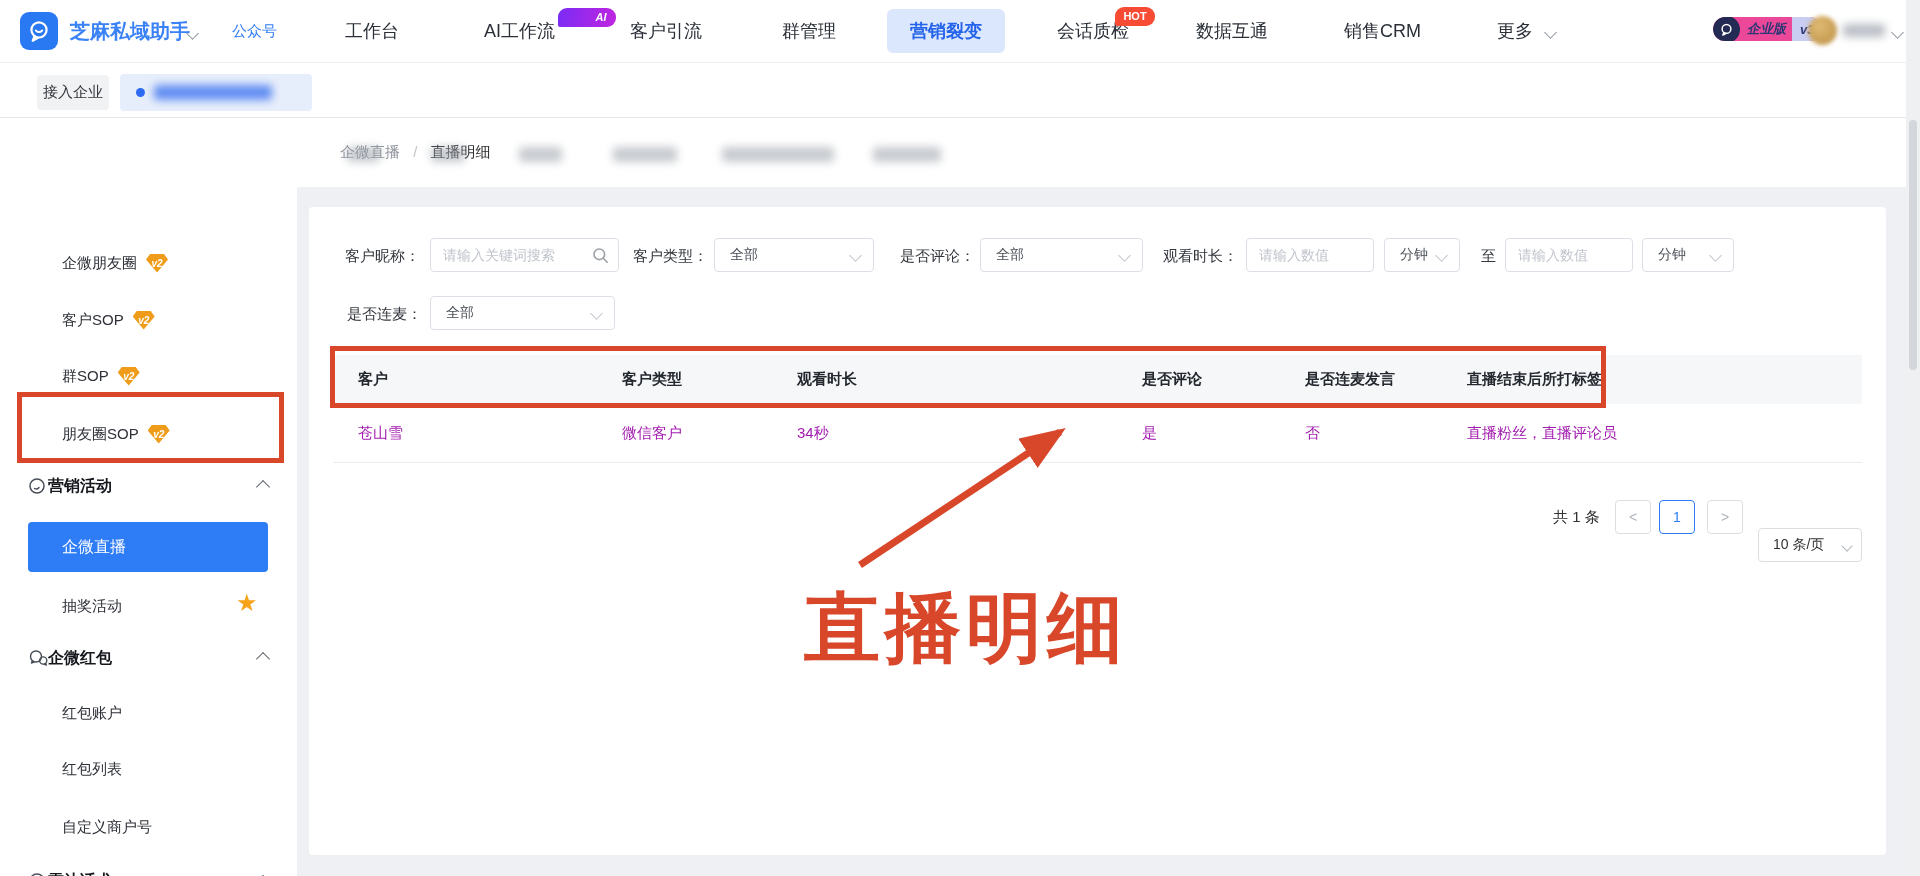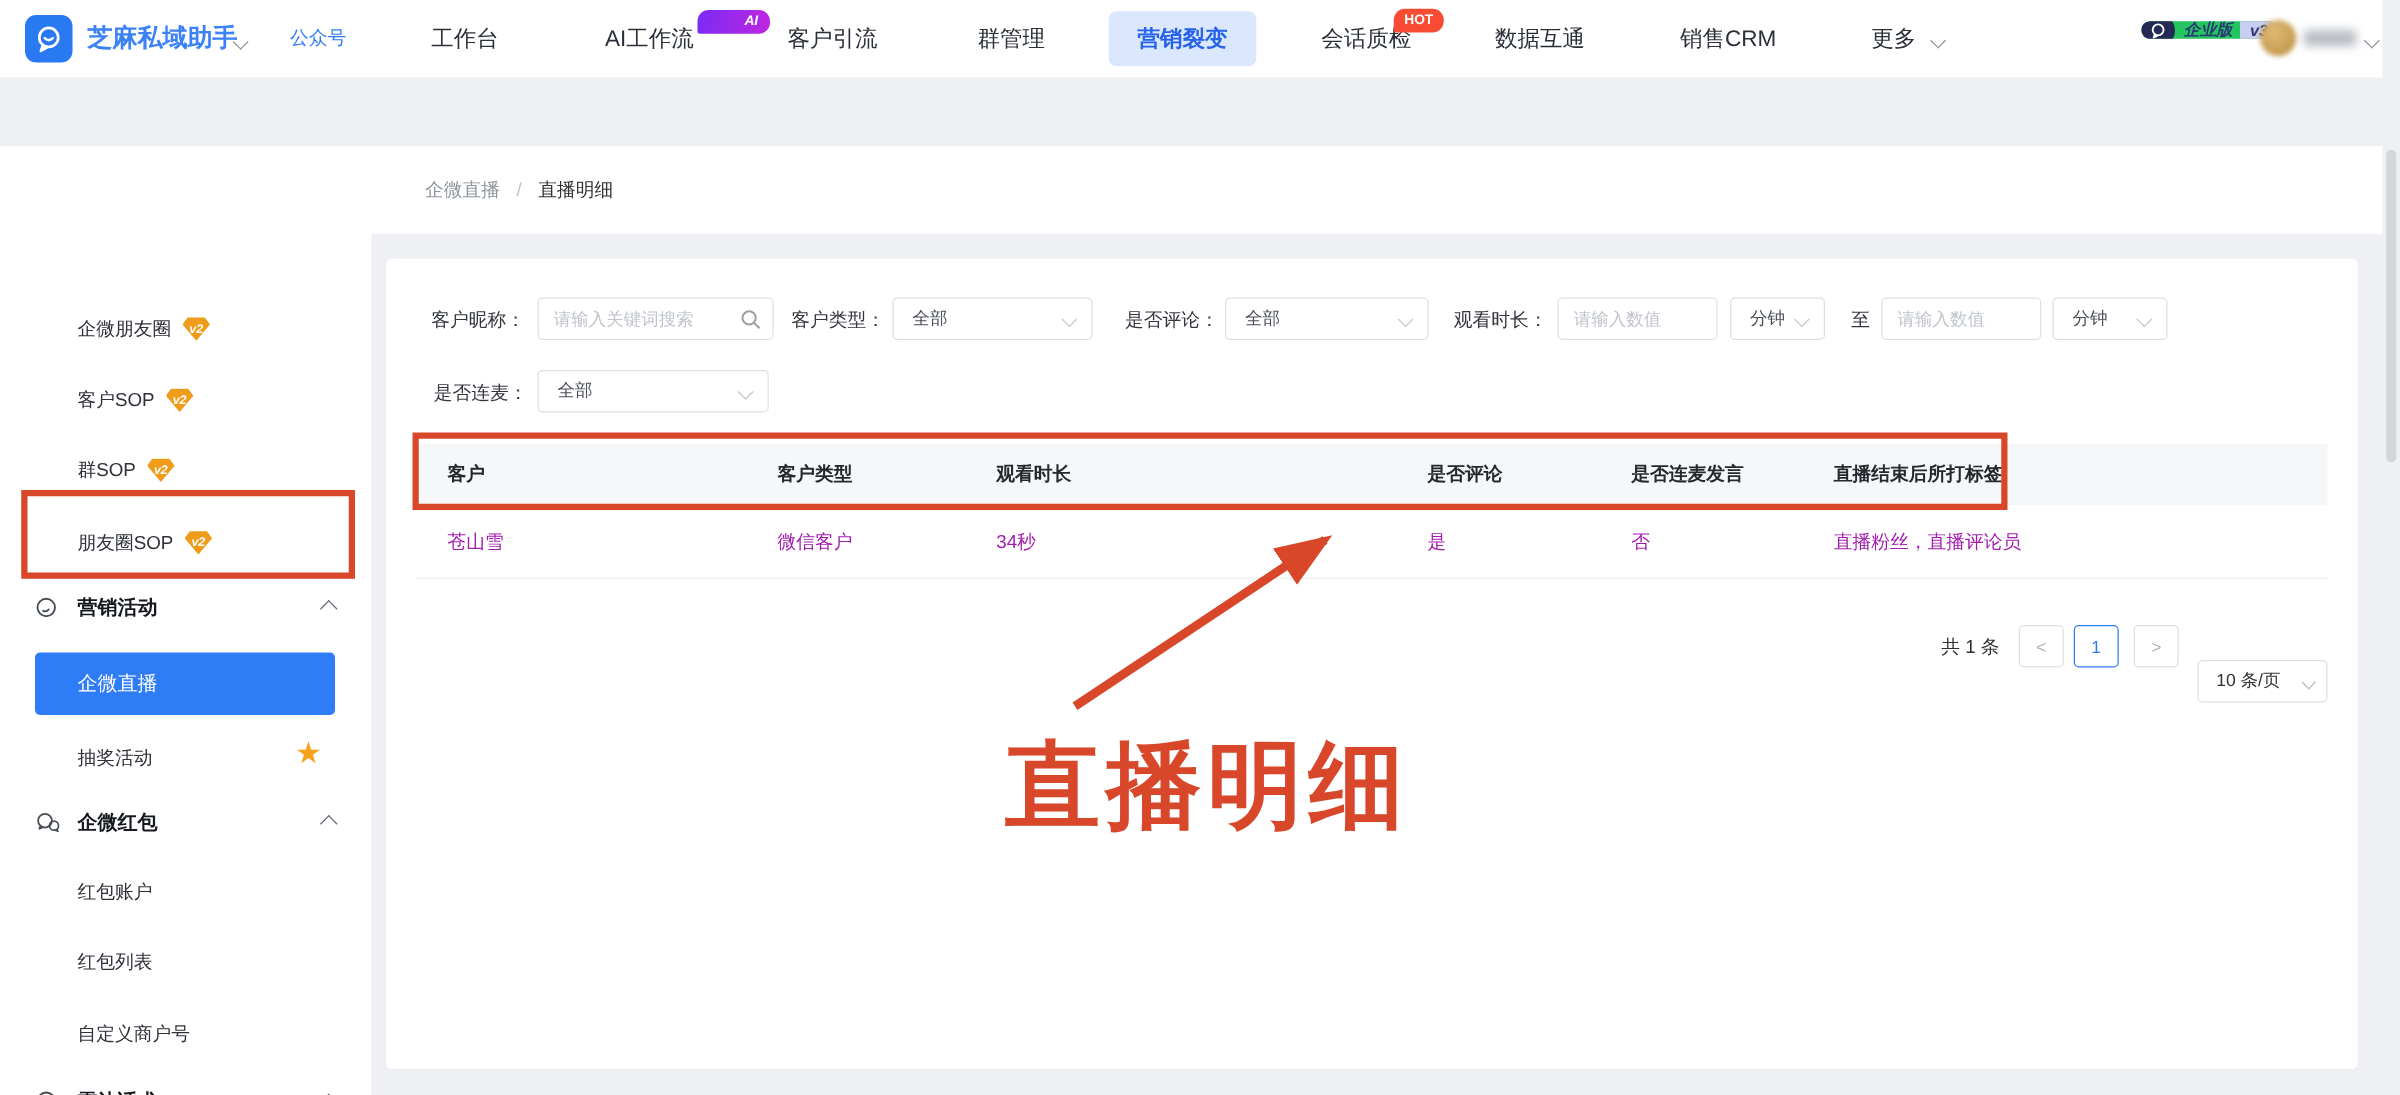--- a/index.html
+++ b/index.html
@@ -14,42 +14,42 @@
   .brand-caret{position:absolute;left:188px;top:29px;}
   .oa-link{position:absolute;left:232px;top:0;height:62px;line-height:62px;font-size:15px;color:#2e7cf6;}
   .nav-item{position:absolute;top:0;height:62px;line-height:62px;font-size:18px;color:#2a2f38;white-space:nowrap;cursor:pointer;}
   .nav-active{top:9px;height:44px;line-height:44px;padding:0 23px;background:#dbe7fc;border-radius:6px;color:#2563eb;font-weight:bold;}
   .badge-ai{position:absolute;left:74px;top:8px;width:30px;height:19px;border-radius:9px 9px 9px 2px;
             background:linear-gradient(100deg,#7a2bf5,#c026e0);color:#fff;font-size:11px;font-weight:bold;font-style:italic;
             display:flex;align-items:center;justify-content:center;line-height:19px;padding-left:28px;}
   .badge-hot{position:absolute;left:58px;top:7px;width:40px;height:19px;border-radius:9px 9px 9px 2px;background:#f84b34;
              color:#fff;font-size:11px;font-weight:bold;display:flex;align-items:center;justify-content:center;line-height:19px;}
   .caret-down{display:inline-block;width:8px;height:8px;border-right:1.5px solid #8f959e;border-bottom:1.5px solid #8f959e;transform:rotate(45deg);vertical-align:middle;}
-  .edition{position:absolute;left:1713px;top:17px;height:14px;display:flex;align-items:center;background:#22c55e;border-radius:14px;overflow:hidden;justify-content:center;}
+  .edition{position:absolute;left:1713px;top:17px;height:24px;display:flex;align-items:center;background:#ec4899;border-radius:14px;overflow:hidden;justify-content:center;}
   .edition-circle{width:27px;height:27px;border-radius:50%;background:#232b54;display:flex;align-items:center;justify-content:center;flex:0 0 27px;}
   .edition-label{padding:0 6px 0 7px;font-size:13px;font-weight:bold;font-style:italic;color:#2b3674;}
   .edition-ver{background:#c9cdf1;height:27px;line-height:27px;padding:0 8px;font-size:13px;font-weight:bold;font-style:italic;color:#2b3674;}
   .avatar{position:absolute;left:1808px;top:16px;width:29px;height:29px;border-radius:50%;background:radial-gradient(circle at 40% 35%,#e0ba74,#b98d3f);filter:blur(2px);}
   .user-blur{position:absolute;left:1843px;top:24px;width:42px;height:13px;background:#b9bdc4;border-radius:3px;filter:blur(4px);}
 
   
   .tabbar{position:absolute;top:62px;left:0;width:1920px;height:55px;background:#fff;border-bottom:1px solid #e6e8ee;z-index:15;}
   .access-btn{position:absolute;left:37px;top:13px;width:72px;height:35px;background:#f1f2f4;border-radius:4px;
               font-size:15px;color:#33373d;display:flex;align-items:center;justify-content:center;cursor:pointer;}
   .tab-active{position:absolute;left:120px;top:12px;width:176px;height:37px;background:#e7eefb;border-radius:4px;display:flex;align-items:center;padding-left:16px;cursor:pointer;}
   .tab-dot{width:9px;height:9px;border-radius:50%;background:#2e6bf2;margin-right:9px;}
   .tab-active-blur{width:118px;height:15px;background:#4a7df0;border-radius:3px;filter:blur(4px);opacity:.85;}
   .tab-ghost{position:absolute;top:85px;height:15px;background:#9aa0a8;border-radius:3px;filter:blur(4px);opacity:.55;cursor:pointer;}
 
   
   .sidebar{position:absolute;top:117px;left:0;width:297px;height:759px;background:#fff;overflow:hidden;z-index:5;}
   .side-item{position:absolute;left:62px;height:22px;display:flex;align-items:center;font-size:15px;color:#2e3138;white-space:nowrap;cursor:pointer;}
   .side-header{position:absolute;left:28px;height:22px;display:flex;align-items:center;font-size:16px;font-weight:bold;color:#15181d;white-space:nowrap;cursor:pointer;}
   .side-header .hicon{width:20px;display:flex;align-items:center;}
-  .side-header .htext{margin-left:14px;}
+  .side-header .htext{}
   .chev-up{position:absolute;left:258px;width:9px;height:9px;border-left:1.5px solid #646a73;border-top:1.5px solid #646a73;transform:rotate(45deg);}
   .badge-v2{margin-left:9px;width:22px;height:19px;background:#ef9c1a;color:#fff;font-size:10px;font-weight:bold;font-style:italic;
             display:flex;align-items:center;justify-content:center;
             clip-path:polygon(20% 0,80% 0,100% 32%,50% 100%,0 32%);}
   .star{position:absolute;left:236px;top:474px;font-size:24px;color:#f7a21b;line-height:24px;}
   .side-selected{position:absolute;left:28px;top:405px;width:240px;height:50px;background:#2e7cf6;border-radius:4px;
                  color:#fff;font-size:16px;font-weight:500;display:flex;align-items:center;padding-left:34px;box-sizing:border-box;cursor:pointer;}
 
   
   .crumbbar{position:absolute;top:117px;left:297px;width:1623px;height:70px;background:#fff;}
@@ -140,20 +140,33 @@
         </svg>
       </span>
       <span class="edition-label">企业版</span>
       <span class="edition-ver">v3</span>
     </div>
     <div class="avatar"></div>
     <div class="user-blur"></div>
     <span class="caret-down abs" style="left:1893px;top:28px"></span>
   </div>
 
+  <div class="tabbar">
+    <div class="access-btn">接入企业</div>
+    <div class="tab-active">
+      <span class="tab-dot"></span>
+      <span class="tab-active-blur"></span>
+    </div>
+    <div class="tab-ghost" style="left:347px;width:33px"></div>
+    <div class="tab-ghost" style="left:431px;width:34px"></div>
+    <div class="tab-ghost" style="left:519px;width:43px"></div>
+    <div class="tab-ghost" style="left:613px;width:64px"></div>
+    <div class="tab-ghost" style="left:722px;width:112px"></div>
+    <div class="tab-ghost" style="left:873px;width:68px"></div>
+  </div>
 
   <div class="sidebar">
     <div class="side-item" style="top:135px">
       <span>企微朋友圈</span>
       <span class="badge-v2">v2</span>
     </div>
     <div class="side-item" style="top:192px">
       <span>客户SOP</span>
       <span class="badge-v2">v2</span>
     </div>

